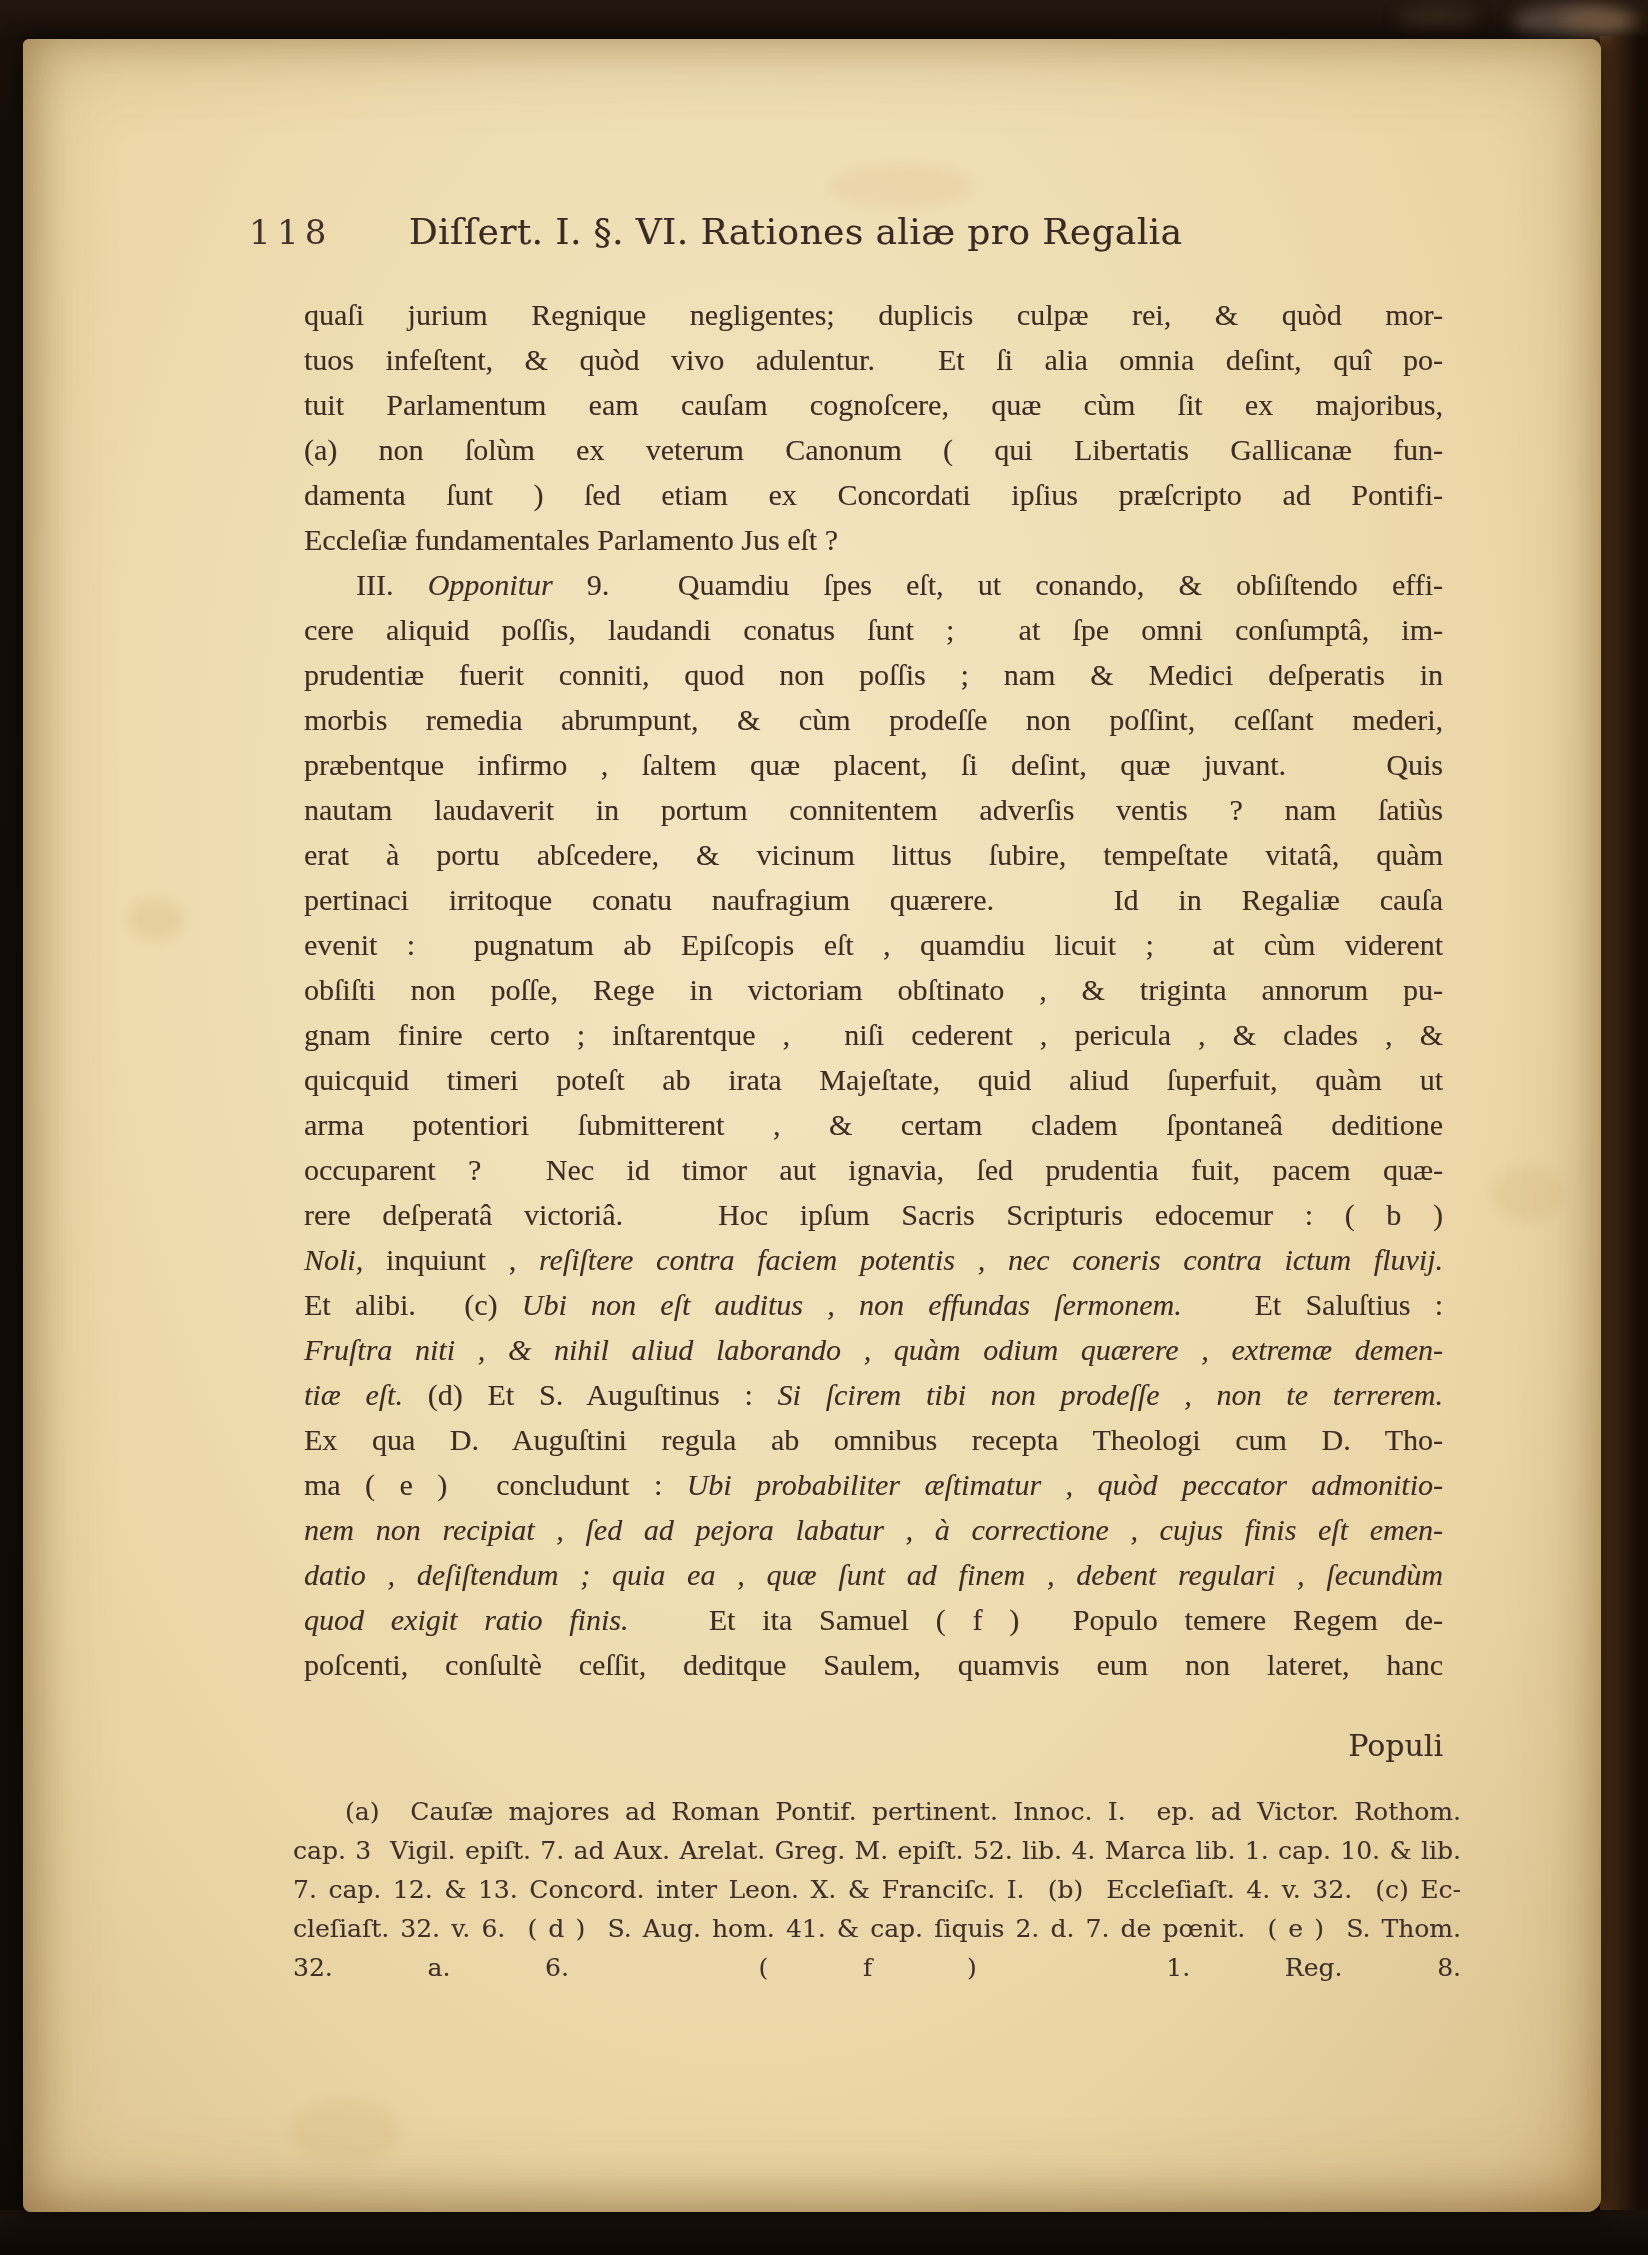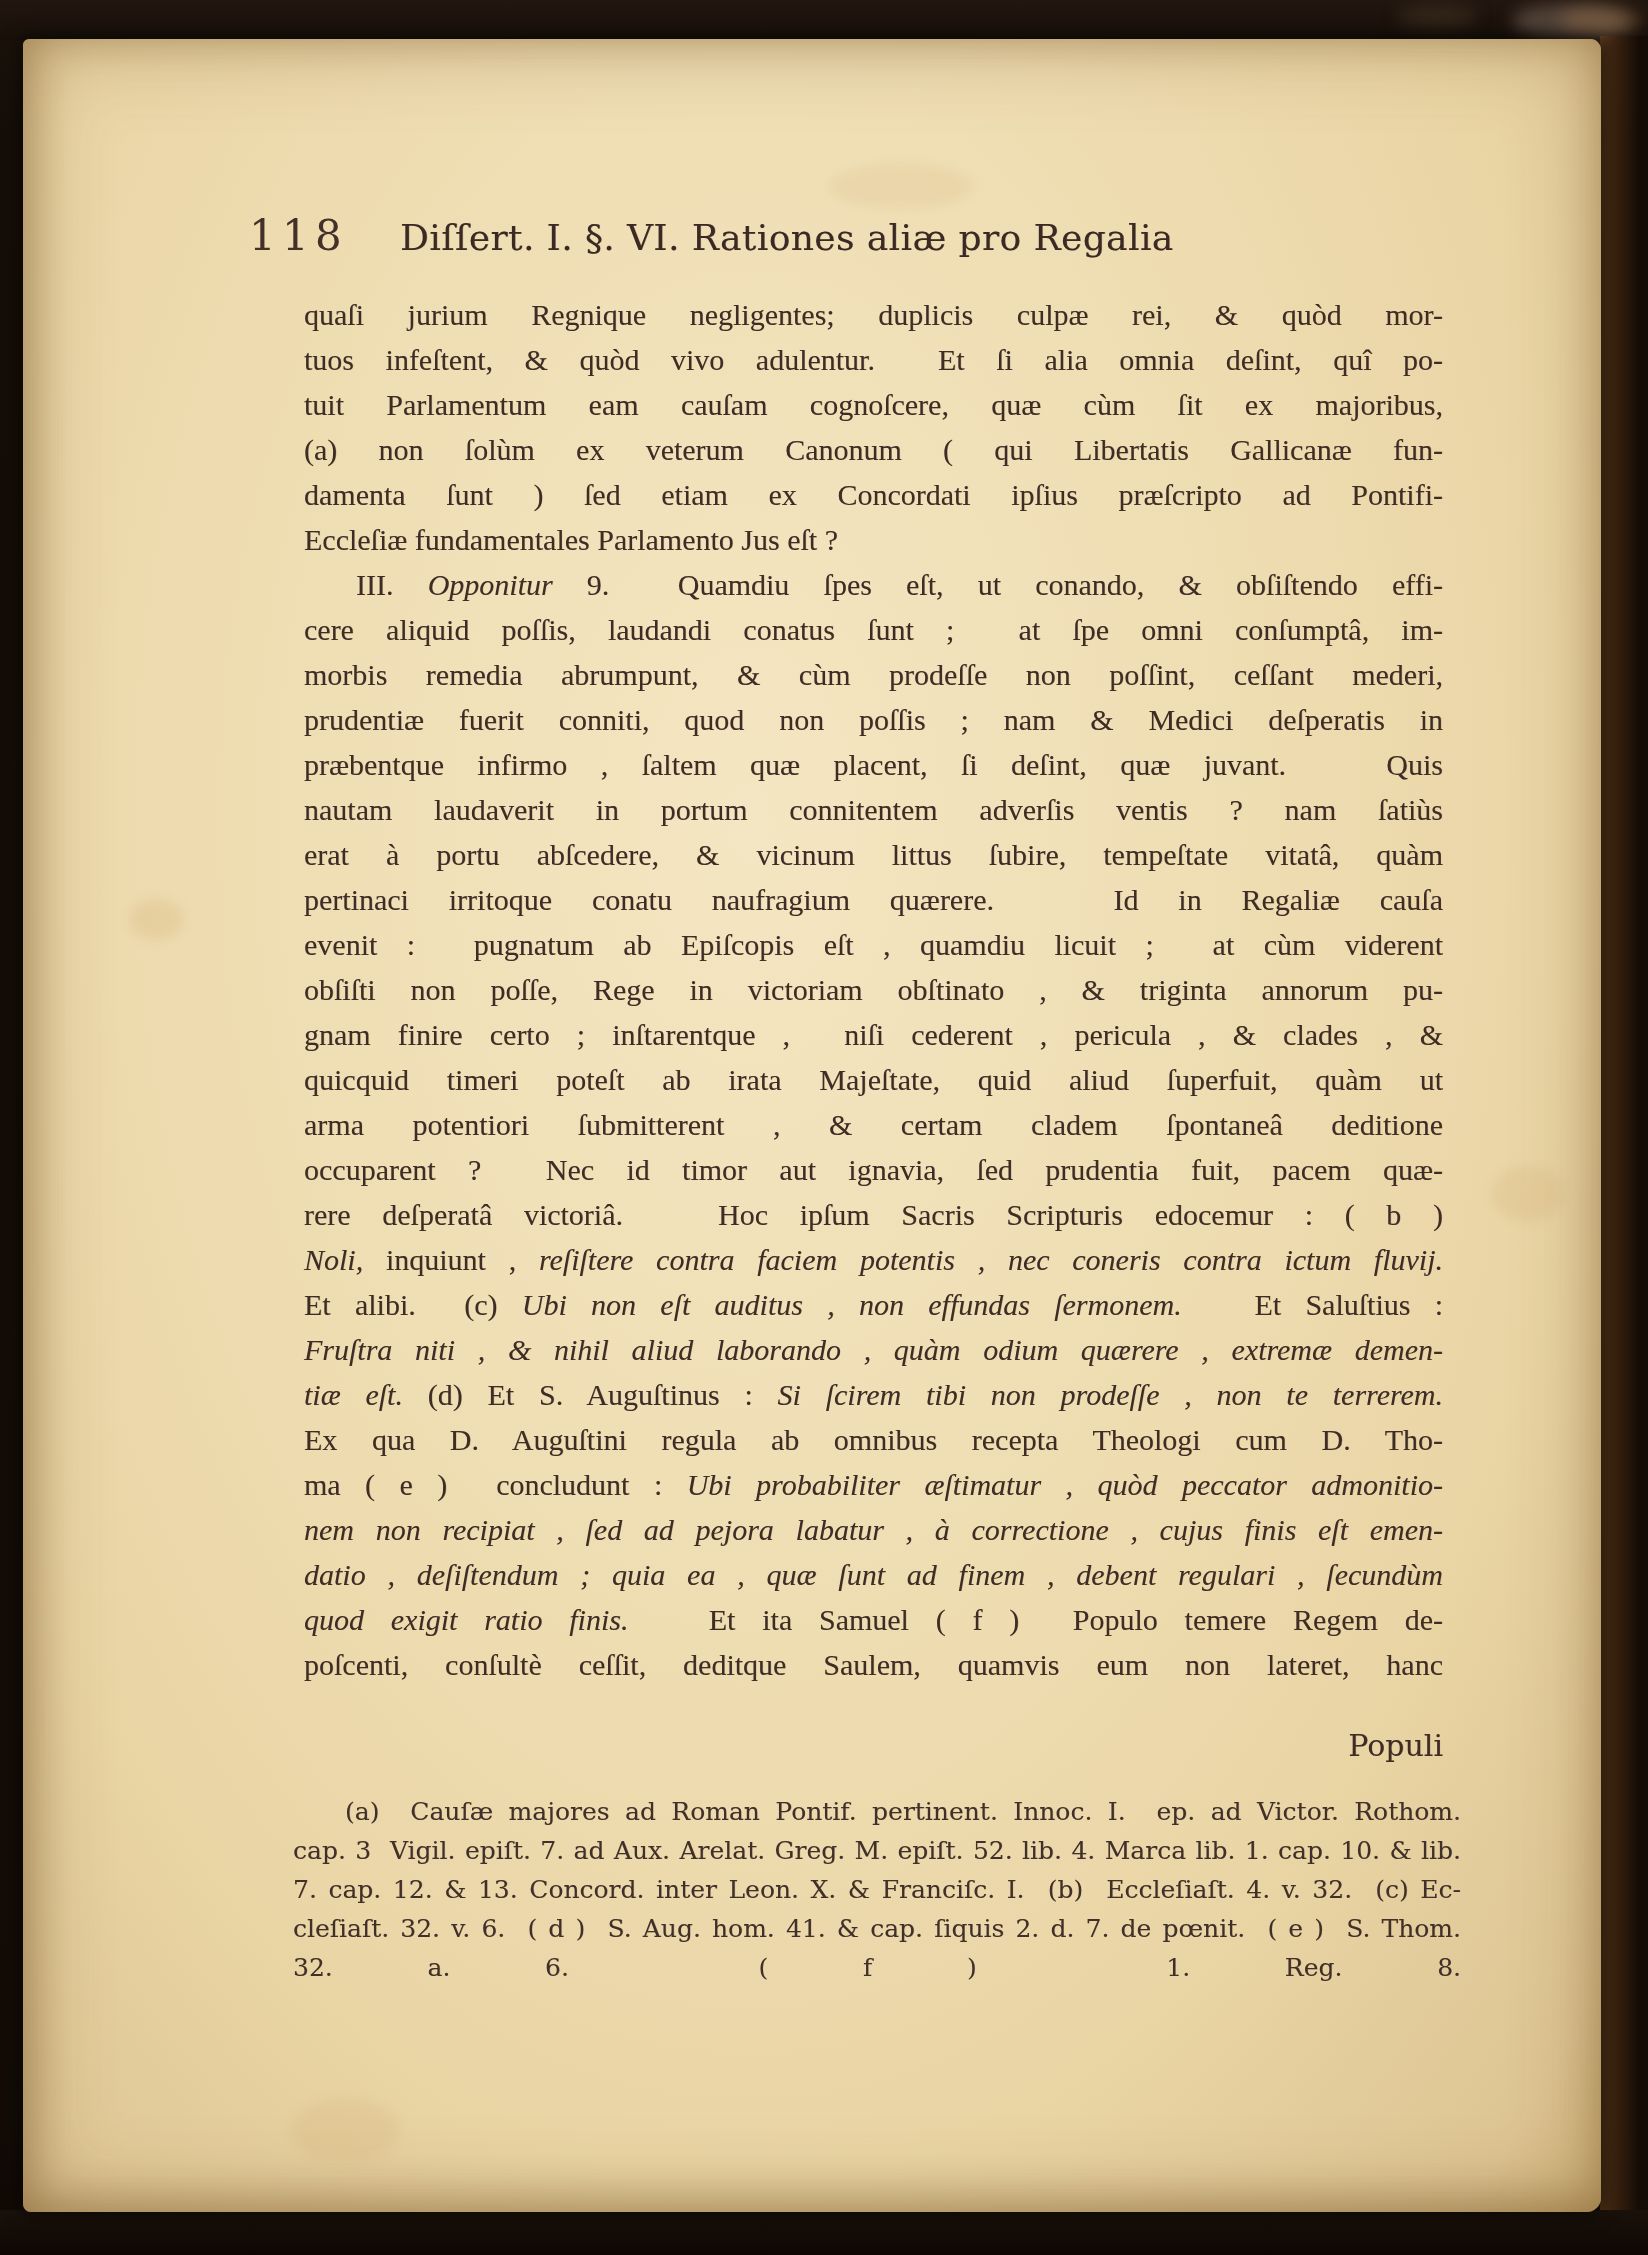--- a/index.html
+++ b/index.html
@@ -31,21 +31,21 @@
                inset 12.5px 0 36px rgba(112,76,30,.18),
                0 0 19.7px rgba(0,0,0,.65);}
   .fox{position:absolute;border-radius:50%;filter:blur(5.4px);}
   .fox.f1{left:107px;top:860px;width:54px;height:41px;background:rgba(190,140,70,.14);}
   .fox.f2{left:1469px;top:1128px;width:72px;height:54px;background:rgba(190,140,70,.12);}
   .fox.f3{left:269px;top:2060px;width:107px;height:63px;background:rgba(190,140,70,.10);}
   .fox.f4{left:806px;top:125px;width:143px;height:45px;background:rgba(200,160,90,.12);}
 
   
   .header{position:absolute;left:226px;top:172px;width:1209px;display:flex;align-items:baseline;}
-  .pagenum{font-size:42px;letter-spacing:6.3px;color:#43302a;margin-right:52px;}
+  .pagenum{font-size:34px;letter-spacing:6.3px;color:#43302a;margin-right:76px;}
   .title{font-size:36px;font-weight:normal;margin:0;color:#3b2a24;letter-spacing:0.4px;
     text-shadow:0.5px 0.4px 0 rgba(62,44,37,.35);}
 
   
   .bodytext{position:absolute;left:281px;top:253px;width:1139px;
     font-size:30px;color:#3e2c25;
     text-shadow:0.4px 0.3px 0 rgba(62,44,37,.28);}
   .bodytext .line{height:45px;line-height:45px;text-align:justify;text-align-last:justify;font-family:Liberation Serif, serif;}
   .line.no-just{text-align-last:left;}
   .line.indent{padding-left:52px;}
@@ -86,22 +86,22 @@
 
   <div class="bodytext" id="body-lines">
       <div class="line"><span>quaſi jurium Regnique negligentes; duplicis culpæ rei, &amp; quòd mor-</span></div>
       <div class="line"><span>tuos infeſtent, &amp; quòd vivo adulentur.&nbsp; Et ſi alia omnia deſint, quî po-</span></div>
       <div class="line"><span>tuit Parlamentum eam cauſam cognoſcere, quæ cùm ſit ex majoribus,</span></div>
       <div class="line"><span>(a) non ſolùm ex veterum Canonum ( qui Libertatis Gallicanæ fun-</span></div>
       <div class="line"><span>damenta ſunt ) ſed etiam ex Concordati ipſius præſcripto ad Pontifi-</span></div>
       <div class="line no-just"><span>Eccleſiæ fundamentales Parlamento Jus eſt ?</span></div>
       <div class="line indent"><span>III. </span><span class="it">Opponitur</span><span> 9.&nbsp; Quamdiu ſpes eſt, ut conando, &amp; obſiſtendo effi-</span></div>
       <div class="line"><span>cere aliquid poſſis, laudandi conatus ſunt ;&nbsp; at ſpe omni conſumptâ, im-</span></div>
+      <div class="line"><span>prudentiæ fuerit conniti, quod non poſſis ; nam &amp; Medici deſperatis in</span></div>
       <div class="line"><span>morbis remedia abrumpunt, &amp; cùm prodeſſe non poſſint, ceſſant mederi,</span></div>
-      <div class="line"><span>prudentiæ fuerit conniti, quod non poſſis ; nam &amp; Medici deſperatis in</span></div>
       <div class="line"><span>præbentque infirmo , ſaltem quæ placent, ſi deſint, quæ juvant.&nbsp;&nbsp; Quis</span></div>
       <div class="line"><span>nautam laudaverit in portum connitentem adverſis ventis ? nam ſatiùs</span></div>
       <div class="line"><span>erat à portu abſcedere, &amp; vicinum littus ſubire, tempeſtate vitatâ, quàm</span></div>
       <div class="line"><span>pertinaci irritoque conatu naufragium quærere.&nbsp;&nbsp; Id in Regaliæ cauſa</span></div>
       <div class="line"><span>evenit :&nbsp; pugnatum ab Epiſcopis eſt , quamdiu licuit ;&nbsp; at cùm viderent</span></div>
       <div class="line"><span>obſiſti non poſſe, Rege in victoriam obſtinato , &amp; triginta annorum pu-</span></div>
       <div class="line"><span>gnam finire certo ; inſtarentque ,&nbsp; niſi cederent , pericula , &amp; clades , &amp;</span></div>
       <div class="line"><span>quicquid timeri poteſt ab irata Majeſtate, quid aliud ſuperfuit, quàm ut</span></div>
       <div class="line"><span>arma potentiori ſubmitterent , &amp; certam cladem ſpontaneâ deditione</span></div>
       <div class="line"><span>occuparent ?&nbsp; Nec id timor aut ignavia, ſed prudentia fuit, pacem quæ-</span></div>

